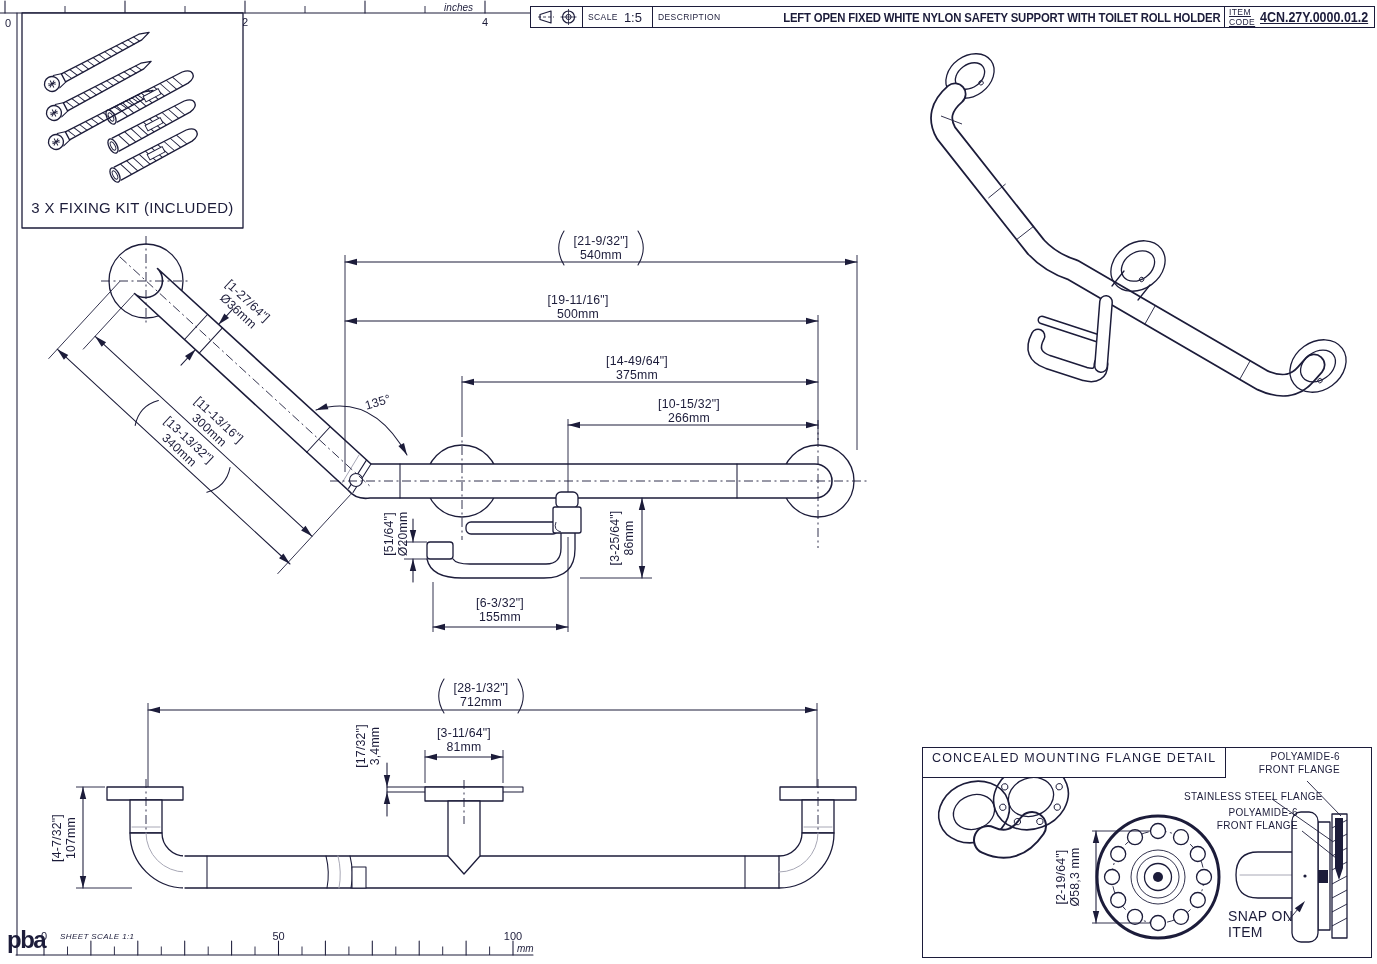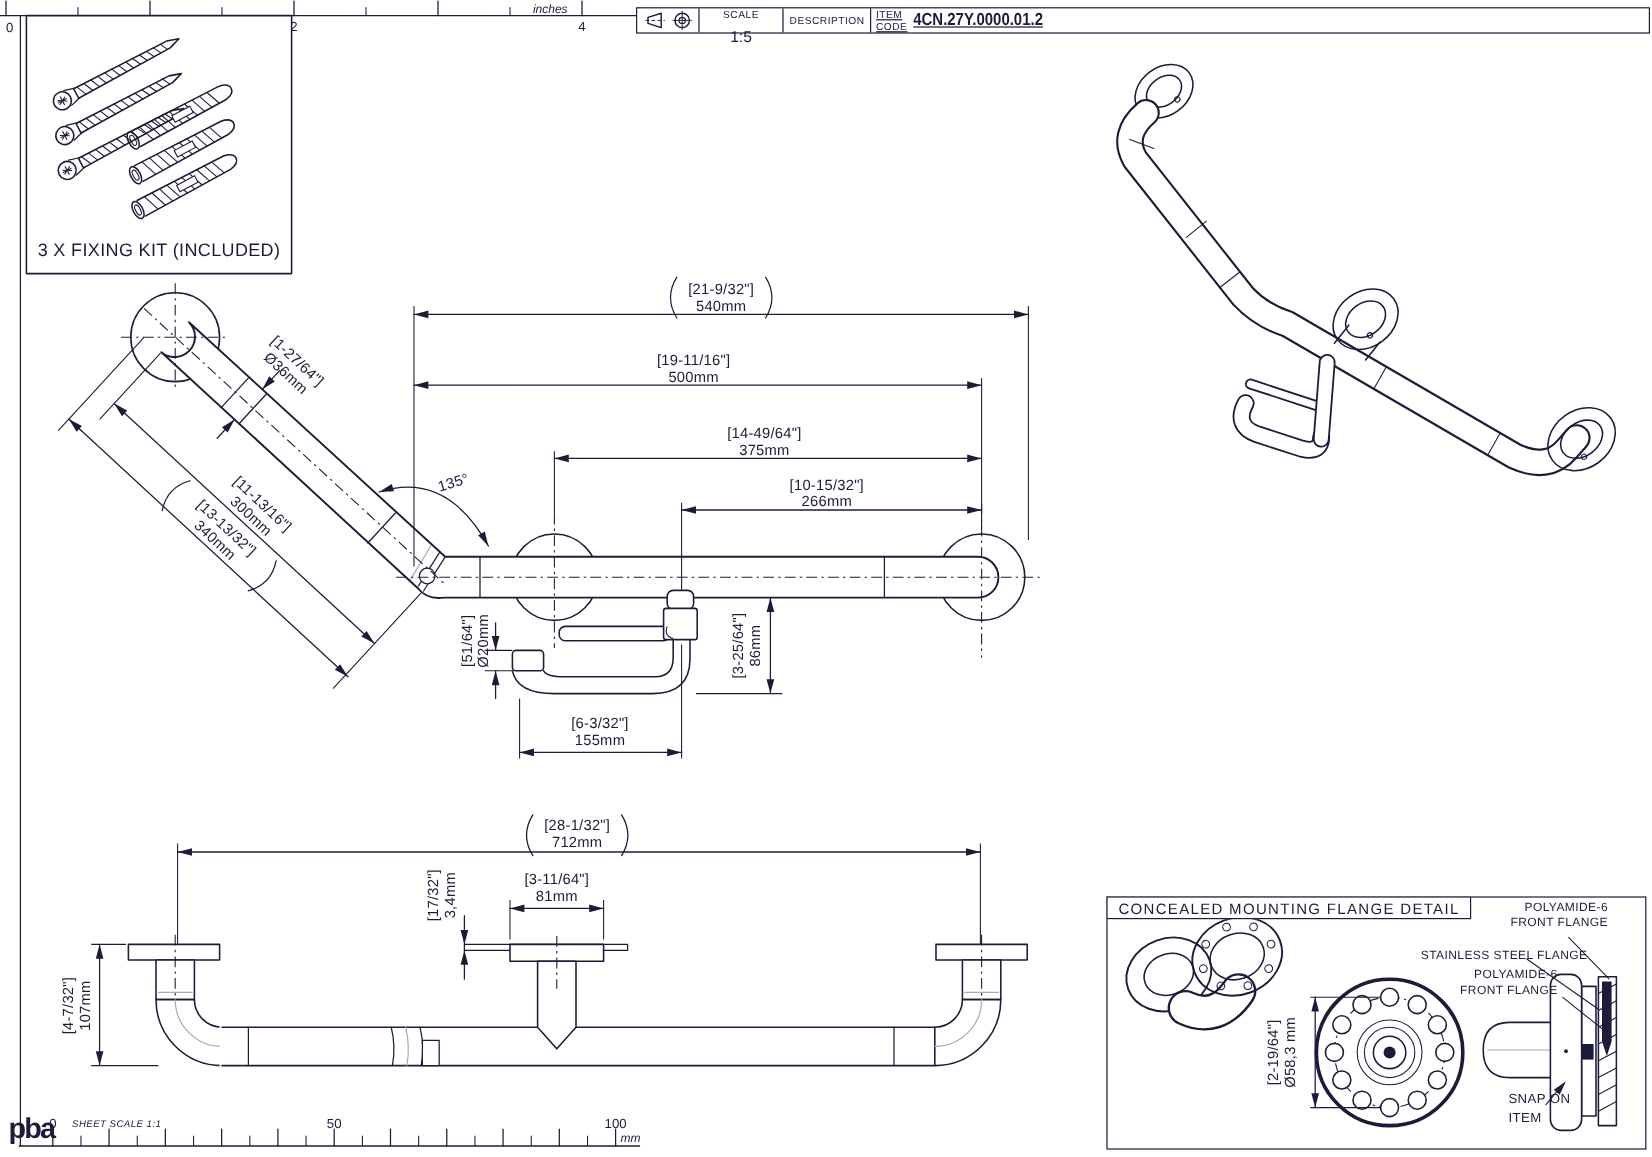--- a/index.html
+++ b/index.html
@@ -24,21 +24,21 @@
   
   .hdr{position:absolute;left:530px;top:6px;width:845px;height:22px;border:1.6px solid #1c1c3a;display:flex;align-items:stretch;background:#fff;box-sizing:border-box;}
   .hcell{display:flex;align-items:center;box-sizing:border-box;}
   .hdiv{border-right:1.3px solid #1c1c3a;}
   .hlab{font-size:8.5px;letter-spacing:.4px;}
   .hval{font-size:13px;font-weight:normal;}
   .desc{font-size:13.2px;font-weight:bold;letter-spacing:-.2px;white-space:nowrap;transform:scaleX(.86);transform-origin:right center;}
   .code{font-size:14.5px;font-weight:bold;white-space:nowrap;transform:scaleX(.86);transform-origin:left center;}
   
   .panel{position:absolute;left:922px;top:747px;width:450px;height:211px;border:1.6px solid #1c1c3a;box-sizing:border-box;background:transparent;}
-  .ptitle{position:absolute;left:922px;top:747px;border:1.5px solid #1c1c3a;background:#fff;padding:3px 9px 0 9px;font-size:12.5px;letter-spacing:1.1px;white-space:nowrap;}
+  .ptitle{position:absolute;left:922px;top:747px;border:1.5px solid #1c1c3a;background:#fff;padding:3px 9px 12px 9px;font-size:12.5px;letter-spacing:1.1px;white-space:nowrap;}
   .plab{position:absolute;font-size:10px;letter-spacing:.35px;line-height:13px;white-space:nowrap;}
 </style>
 </head>
 <body>
 
 <svg id="artwork" width="1377" height="964" viewBox="0 0 1377 964" xmlns="http://www.w3.org/2000/svg">
   <defs>
     <g id="ar">
         <path d="M0 0 L-12 3.2 L-12 -3.2 Z" fill="#1c1c3a"></path>
       </g>
@@ -369,40 +369,43 @@
     <svg width="19" height="16" viewBox="0 0 19 16">
       <polygon points="14,2 14,14 3,10.5 3,5.5" class="lnm" style="stroke:#1c1c3a;fill:none;stroke-width:1.2"></polygon>
       <path d="M1 8 H17" style="stroke:#1c1c3a;stroke-width:.8;stroke-dasharray:3 2;fill:none"></path>
     </svg>
     <svg width="17" height="16" viewBox="0 0 17 16">
       <circle cx="8.5" cy="8" r="6" style="stroke:#1c1c3a;fill:none;stroke-width:1.2"></circle>
       <circle cx="8.5" cy="8" r="2.6" style="stroke:#1c1c3a;fill:none;stroke-width:1"></circle>
       <path d="M8.5 0 V16 M0.5 8 H16.5" style="stroke:#1c1c3a;stroke-width:.8;fill:none"></path>
     </svg>
   </div>
-  <div class="hcell hdiv" style="width:70px;padding:0 5px;gap:6px;flex-direction:column;">
+  <div class="hcell hdiv" style="width:70px;padding:0 5px;gap:6px;">
     <span class="hlab">SCALE</span>
     <span class="hval">1:5</span>
   </div>
   <div class="hcell" style="width:72px;padding-left:5px;text-align:center;">
     <span class="hlab">DESCRIPTION</span>
+  </div>
+  <div class="hcell" style="flex:1;justify-content:flex-end;padding-right:4px;overflow:hidden;">
+    <span class="desc">LEFT OPEN FIXED WHITE NYLON SAFETY SUPPORT WITH TOILET ROLL HOLDER</span>
   </div>
   <div class="hcell" style="width:150px;border-left:1.3px solid #1c1c3a;padding-left:4px;gap:5px;text-decoration:underline;">
     <span class="hlab">ITEM CODE</span>
     <span class="code">4CN.27Y.0000.01.2</span>
   </div>
 </div>
 
 <div class="panel"></div>
 <div class="ptitle">CONCEALED MOUNTING FLANGE DETAIL</div>
 <div class="plab" style="left:1240px;top:750px;width:100px;text-align:right;">
   <div>POLYAMIDE-6</div>
   <div>FRONT FLANGE</div>
 </div>
 <div class="plab" style="left:1184px;top:790px;">STAINLESS STEEL FLANGE</div>
 <div class="plab" style="left:1200px;top:806px;width:98px;text-align:right;">
   <div>POLYAMIDE-6</div>
   <div>FRONT FLANGE</div>
 </div>
-<div class="plab" style="left:1228px;top:908px;line-height:16px;font-size:11px;margin-left:29px;">
+<div class="plab" style="left:1228px;top:908px;line-height:16px;font-size:14px;">
   <div>SNAP ON</div>
   <div>ITEM</div>
 </div>
 
 </body></html>

